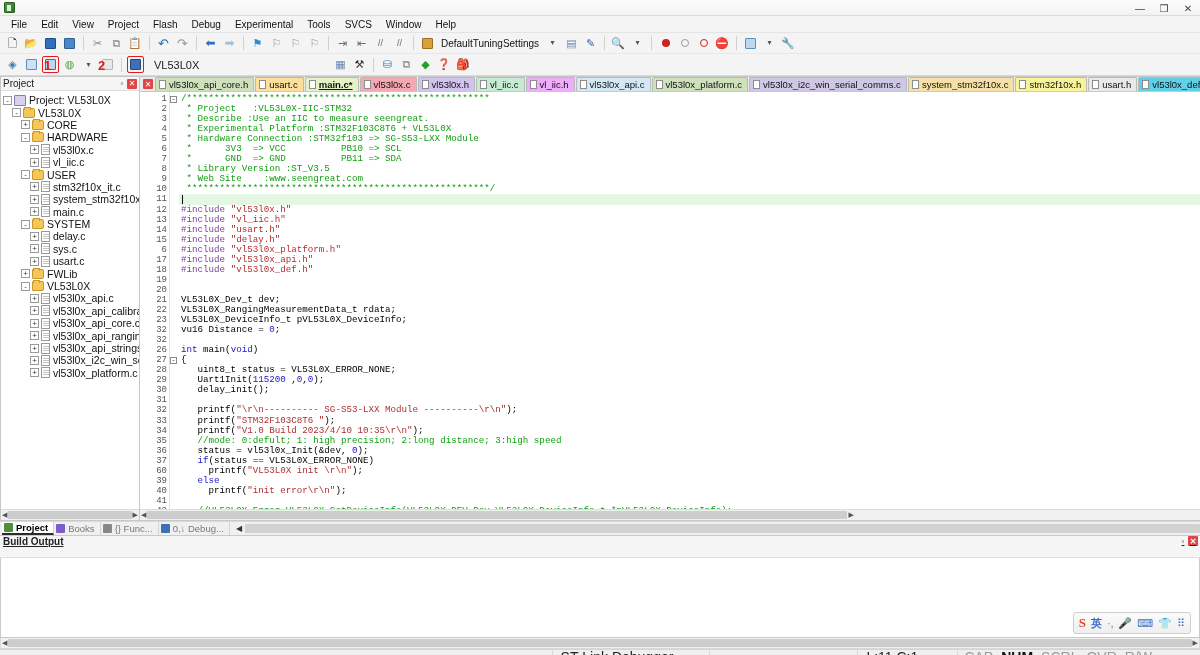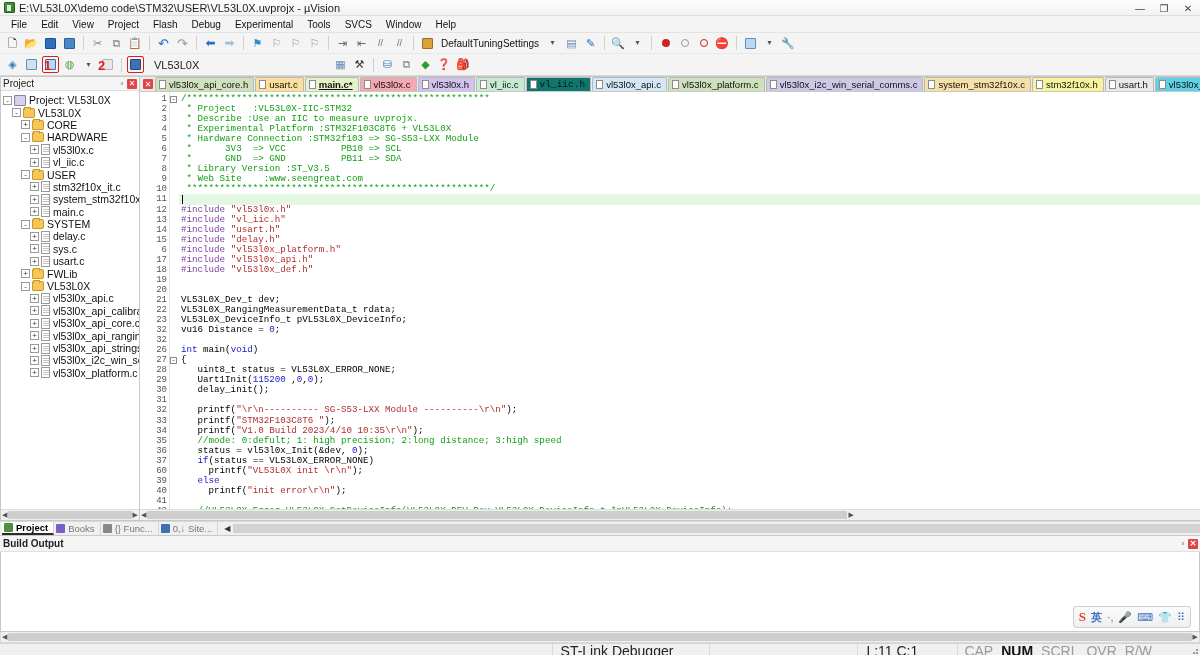--- a/index.html
+++ b/index.html
@@ -176,23 +176,23 @@
     display: flex; align-items: center; height: 13px; padding: 0 5px 0 2px;
     font-size: 9.5px; color: #777; border-right: 1px solid #d4d4d4;
   }
   .ptab.active { color: #000; font-weight: bold; background: #fff; border-bottom: 2px solid #2b2b2b;}
   .ptab .pic { width: 9px; height: 9px; margin-right: 3px; border-radius: 1px; flex:0 0 auto;}
   #pane-tabs-rest { flex: 1; display:flex; align-items:center; padding-left: 6px;}
   #pane-tabs-rest .arrow { font-size: 8px; color: #333; margin-right: 3px; }
   #pane-tabs-rest .bar { flex:1; height: 9px; background:#d2d2d2; border-radius:1px;}
   
   #build-header {
-    height: 17px; background: #f5f5f5; border-top: 1px solid #c9c9c9;
-    border-bottom: 1px solid #e0e0e0; display: flex; align-items: center;
-    padding-left: 3px; font-size: 10px; font-weight: bold; color: #222; position: relative;
+    height: 23px; background: #f5f5f5; border-top: 1px solid #c9c9c9;
+    border-bottom: 1px solid #e0e0e0; display: flex; align-items: flex-start;
+    padding-left: 3px; font-size: 10px; font-weight: bold; color: #222; position: relative; text-decoration: underline;
   }
   #build-header .spacer { flex: 1; }
   #build-body {
     height: 80px; background: #fff; border: 1px solid #c9c9c9; border-top: none;
     position: relative; overflow: hidden;
   }
   #build-ime {
     position: absolute; right: 8px; bottom: 3px;
     display: flex; align-items: center; gap: 5px;
     background: linear-gradient(#fbfbfb,#efefef);
@@ -215,21 +215,20 @@
   .sb-ind { padding: 0 4px; color: #9a9a9a; }
   .sb-ind.on { color: #111; font-weight: bold; }
   #sb-grip { width: 14px; height: 15px; display:flex; align-items:flex-end; justify-content:flex-end;
     padding: 0 1px 1px 0;}
 </style>
 </head>
 <body>
 
 <div id="titlebar">
   <div id="app-icon"></div>
-  <div id="title-text">E:\VL53L0X\demo code\STM32\USER\VL53L0X.uvprojx - µVision</div>
   <div id="win-btns">
     <div class="win-btn">—</div>
     <div class="win-btn">❐</div>
     <div class="win-btn">✕</div>
   </div>
 </div>
 
 <div id="menubar">
     <div class="menu-item">File</div>
     <div class="menu-item">Edit</div>
@@ -559,21 +558,21 @@
             <span>vl53l0x.c</span>
           </div>
           <div class="etab" style="background: rgb(210, 195, 238);">
             <span class="tabicon"></span>
             <span>vl53l0x.h</span>
           </div>
           <div class="etab" style="background: rgb(198, 234, 210);">
             <span class="tabicon"></span>
             <span>vl_iic.c</span>
           </div>
-          <div class="etab" style="background: #0f766e; font-family: Liberation Mono, monospace;">
+          <div class="etab" style="background: #f0abfc;">
             <span class="tabicon"></span>
             <span>vl_iic.h</span>
           </div>
           <div class="etab" style="background: rgb(212, 231, 244);">
             <span class="tabicon"></span>
             <span>vl53l0x_api.c</span>
           </div>
           <div class="etab" style="background: rgb(207, 224, 188);">
             <span class="tabicon"></span>
             <span>vl53l0x_platform.c</span>
@@ -692,21 +691,21 @@
           <div class="foldcell"></div>
           <div class="foldcell"></div>
           <div class="foldcell"></div>
           <div class="foldcell"></div>
           <div class="foldcell"></div>
         </div>
       <div id="code">
 
       <div class="cline"><span class="c-com">/*******************************************************</span></div>
           <div class="cline"><span class="c-com"> * Project   :VL53L0X-IIC-STM32</span></div>
-          <div class="cline"><span class="c-com"> * Describe :Use an IIC to measure uvprojx.</span></div>
+          <div class="cline"><span class="c-com"> * Describe :Use an IIC to measure seengreat.</span></div>
           <div class="cline"><span class="c-com"> * Experimental Platform :STM32F103C8T6 + VL53L0X</span></div>
           <div class="cline"><span class="c-com"> * Hardware Connection :STM32f103 =&gt; SG-S53-LXX Module</span></div>
           <div class="cline"><span class="c-com"> *      3V3  =&gt; VCC          PB10 =&gt; SCL</span></div>
           <div class="cline"><span class="c-com"> *      GND  =&gt; GND          PB11 =&gt; SDA</span></div>
           <div class="cline"><span class="c-com"> * Library Version :ST_V3.5</span></div>
           <div class="cline"><span class="c-com"> * Web Site    :www.seengreat.com</span></div>
           <div class="cline"><span class="c-com"> *******************************************************/</span></div>
           <div class="cline cur"><span class="c-txt"></span></div>
           <div class="cline"><span class="c-pre">#include </span><span class="c-str">"vl53l0x.h"</span></div>
           <div class="cline"><span class="c-pre">#include </span><span class="c-str">"vl_iic.h"</span></div>
@@ -762,21 +761,21 @@
       <div class="ptab">
         <span class="pic" style="background: rgb(123, 94, 199);"></span>
         <span>Books</span>
       </div>
       <div class="ptab">
         <span class="pic" style="background: rgb(136, 136, 136);"></span>
         <span>{} Func...</span>
       </div>
       <div class="ptab">
         <span class="pic" style="background: rgb(63, 111, 181);"></span>
-        <span>0,↓ Site...</span>
+        <span>0,↓ Debug...</span>
       </div>
     </div>
   <div id="pane-tabs-rest">
     <span class="arrow">◀</span>
     <span class="bar"></span>
   </div>
 </div>
 
 <div id="build-header">
   <span>Build Output</span>

